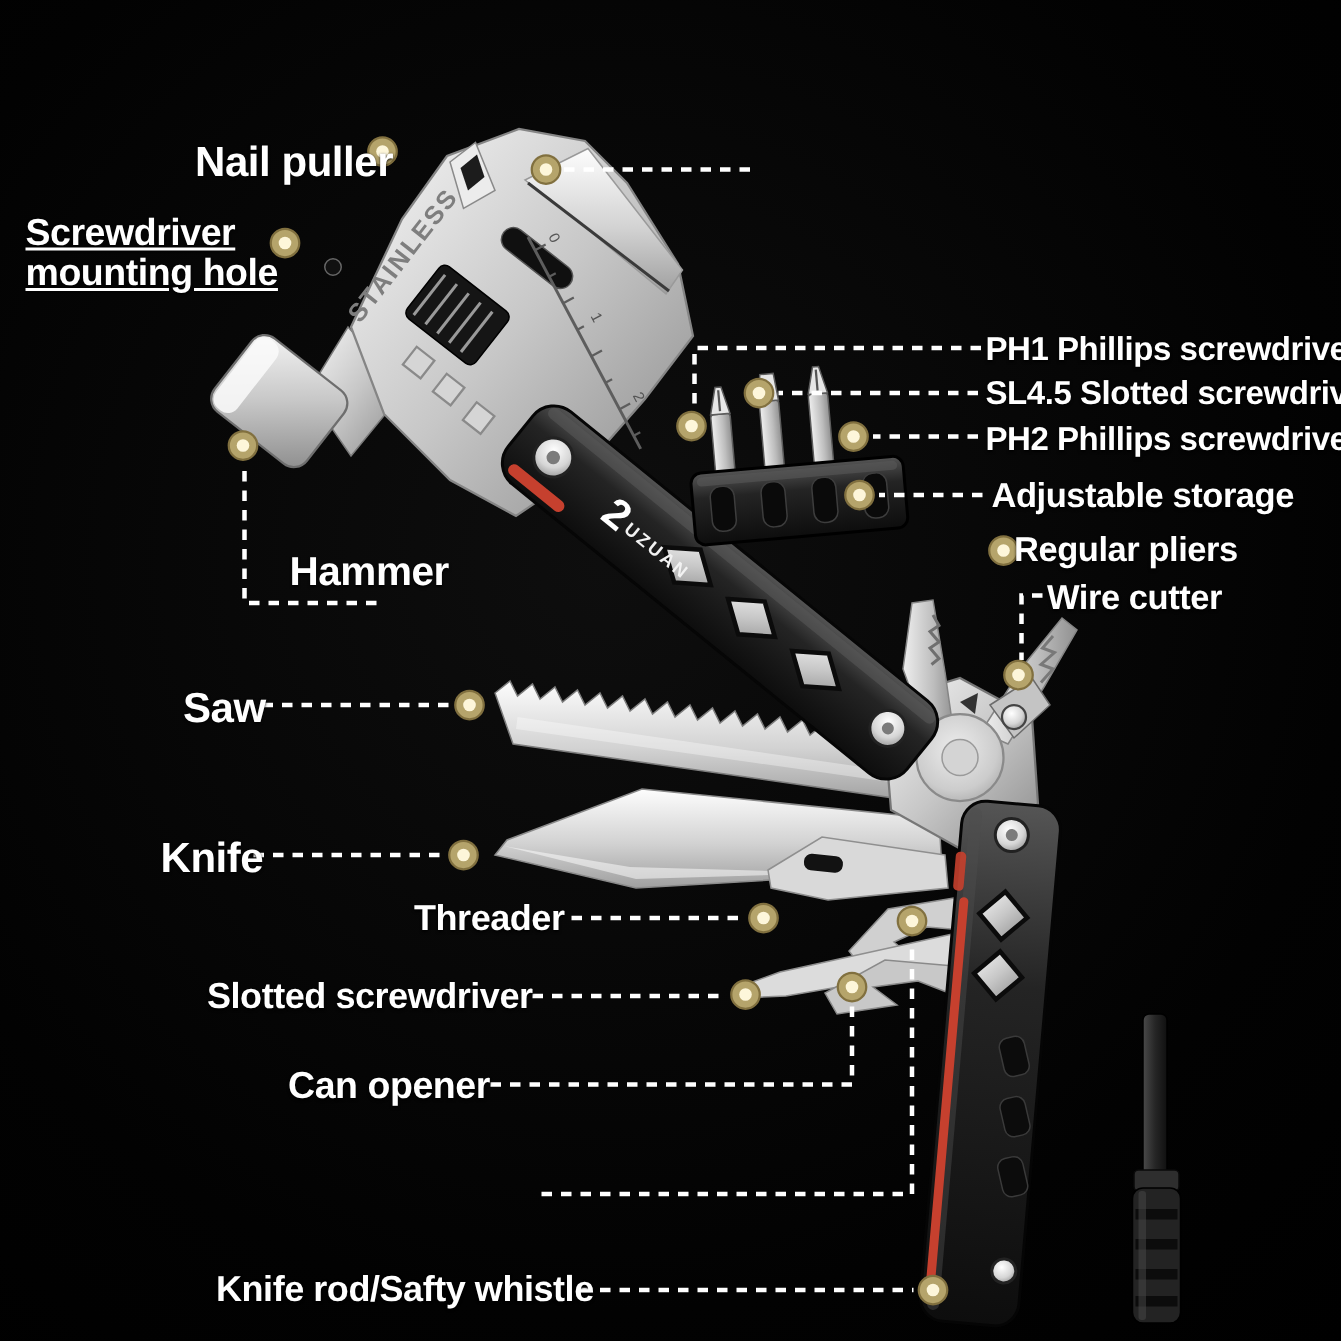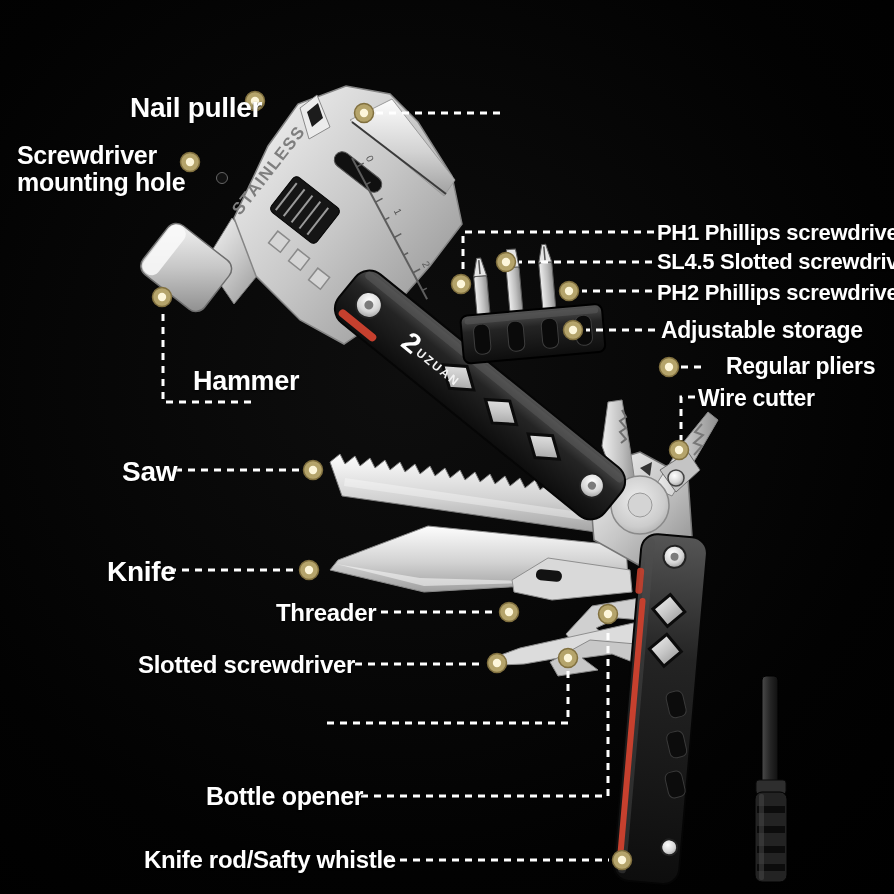--- a/index.html
+++ b/index.html
@@ -9,21 +9,21 @@
     font-family:"Liberation Sans", sans-serif;
   }
   .stage svg{position:absolute;left:0;top:0;}
   .callout{
     position:absolute;color:#fff;font-weight:700;white-space:nowrap;
     letter-spacing:-0.3px;line-height:1.06;
     text-shadow:0 1px 2px rgba(0,0,0,.9);
   }
   .fs22{font-size:22px}.fs23{font-size:23px}.fs24{font-size:24px}
   .fs25{font-size:25px}.fs26{font-size:28px}.fs27{font-size:27px}
-  .wrap{white-space:normal;}
+  .wrap{white-space:normal;text-decoration:underline;}
 </style>
 </head>
 <body>
 
 <div class="stage">
 
   <svg width="894" height="894" viewBox="0 0 894 894">
     <defs>
       <linearGradient id="gMetal" x1="0" y1="0" x2="1" y2="1">
         <stop offset="0" stop-color="#f7f7f7"></stop>
@@ -338,23 +338,23 @@
         </g>
     </g>
   </svg>
 
   <div class="callout fs26" style="left:130px;top:93px">Nail puller</div>
   <div class="callout fs25 wrap" style="left:17px;top:142px;width:180px">Screwdriver mounting hole</div>
   <div class="callout fs22" style="left:657px;top:221px">PH1 Phillips screwdriver</div>
   <div class="callout fs22" style="left:657px;top:250px">SL4.5 Slotted screwdriver</div>
   <div class="callout fs22" style="left:657px;top:281px">PH2 Phillips screwdriver</div>
   <div class="callout fs23" style="left:661px;top:318px">Adjustable storage</div>
-  <div class="callout fs23" style="left:726px;top:354px">Regular pliers</div>
+  <div class="callout fs23" style="left:676px;top:354px">Regular pliers</div>
   <div class="callout fs23" style="left:698px;top:386px">Wire cutter</div>
   <div class="callout fs27" style="left:193px;top:367px">Hammer</div>
   <div class="callout fs26" style="left:122px;top:457px">Saw</div>
   <div class="callout fs26" style="left:107px;top:557px">Knife</div>
   <div class="callout fs24" style="left:276px;top:600px">Threader</div>
   <div class="callout fs24" style="left:138px;top:652px">Slotted screwdriver</div>
-  <div class="callout fs25" style="left:206px;top:783px">Bottle opener</div>
+  <div class="callout fs25" style="left:192px;top:711px">Can opener</div>
   <div class="callout fs24" style="left:144px;top:847px">Knife rod/Safty whistle</div>
 
 </div>
 
 </body></html>

